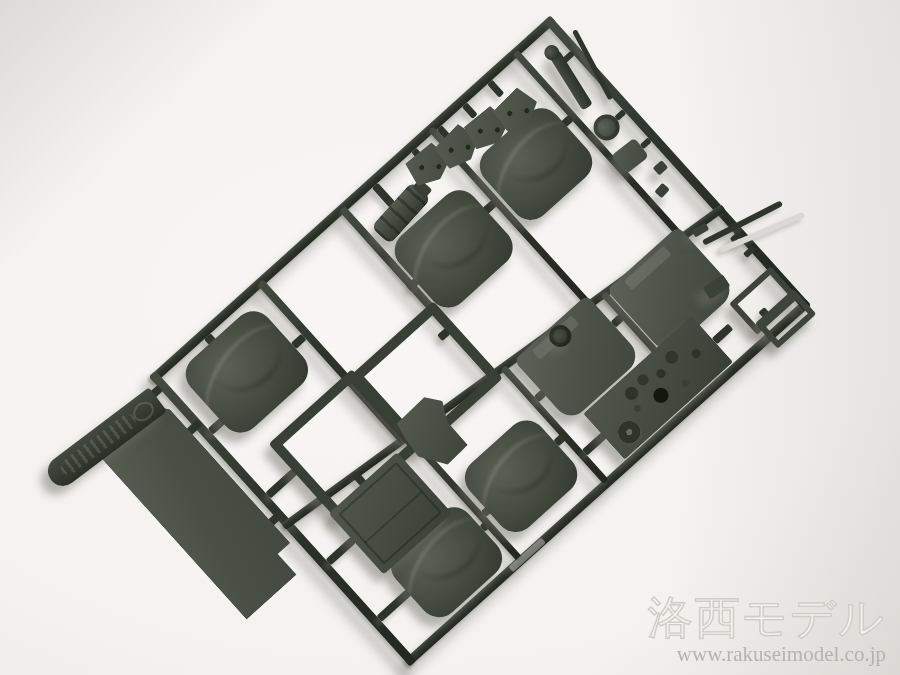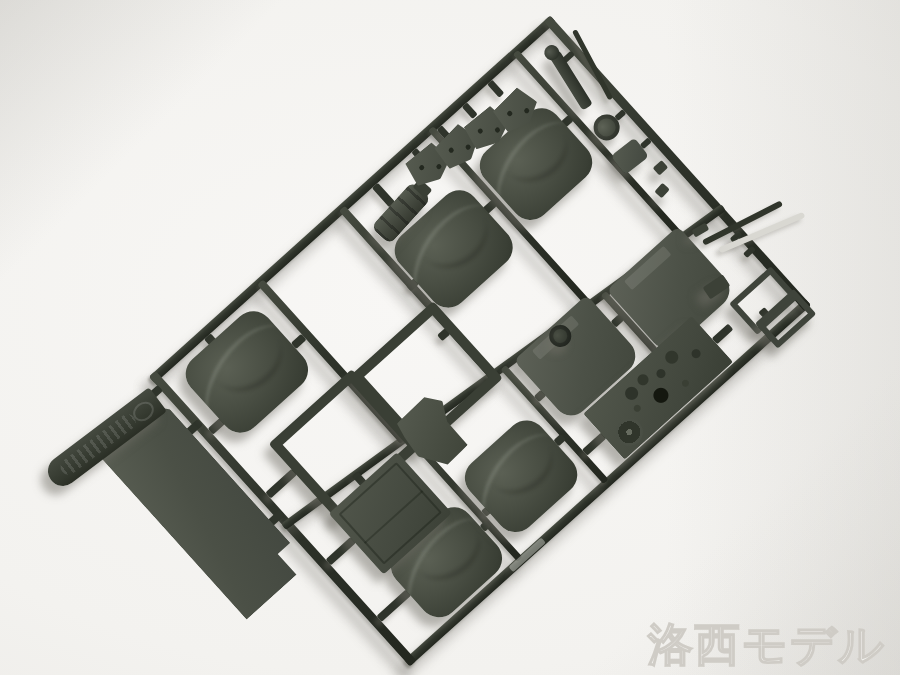--- a/index.html
+++ b/index.html
@@ -133,21 +133,21 @@
     background:radial-gradient(circle at 40% 38%, #5e6357, #3c4137 70%);
     box-shadow:inset 0 0 0 4px rgba(0,0,0,0.2), -9px 3px 7px rgba(115,113,105,0.45);
   }
   .p-flap{border-radius:5px;background:linear-gradient(140deg,#565b50,#434840);}
   .p-bit{background:#3c4137;border-radius:2px;}
   .p-rod{background:#30352b;border-radius:3px;box-shadow:-5px 2px 4px rgba(120,118,110,0.35);}
   .p-rod-light{background:#d9d8d2;}
   
   .watermark{position:absolute;right:14px;bottom:8px;text-align:right;pointer-events:none;}
   .wm-title{
-    font-size:45px;font-weight:bold;letter-spacing:2px;line-height:1.0;
+    font-size:45px;font-weight:normal;letter-spacing:2px;line-height:1.0;
     color:rgba(252,252,250,0.70);
     -webkit-text-stroke:1.4px #cfccc6;
     text-shadow:0 0 1px #dedbd5;
   }
   .wm-url{
     font-family:"Liberation Serif", serif;
     font-size:21px;color:#b5b3ae;margin-top:2px;
   }
 </style>
 </head>
@@ -228,14 +228,15 @@
       <div class="part p-bit" style="left: 514px; top: 182px; width: 12px; height: 10px;"></div>
       <div class="part p-bit" style="left: 500px; top: 200px; width: 12px; height: 10px; transform: rotate(-6deg);"></div>
       <div class="part p-bit" style="left: 500px; top: 256px; width: 16px; height: 8px; transform: rotate(12deg);"></div>
       <div class="p-rod" style="left: 500px; top: 280px; width: 88px; height: 6px; transform: rotate(15deg);"></div>
       <div class="p-rod p-rod-light" style="left: 506px; top: 300px; width: 92px; height: 6px; transform: rotate(19deg);"></div>
       <div class="p-rod" style="left: 536px; top: 26px; width: 5px; height: 78px; transform: rotate(14deg);"></div>
       <div class="p-emboss" style="left: 140px; top: 382px; width: 44px; height: 7px;"></div>
     </div>
   <div class="watermark">
     <div class="wm-title">洛西モデル</div>
+    <div class="wm-url">www.rakuseimodel.co.jp</div>
   </div>
 </div>
 
 </body></html>

